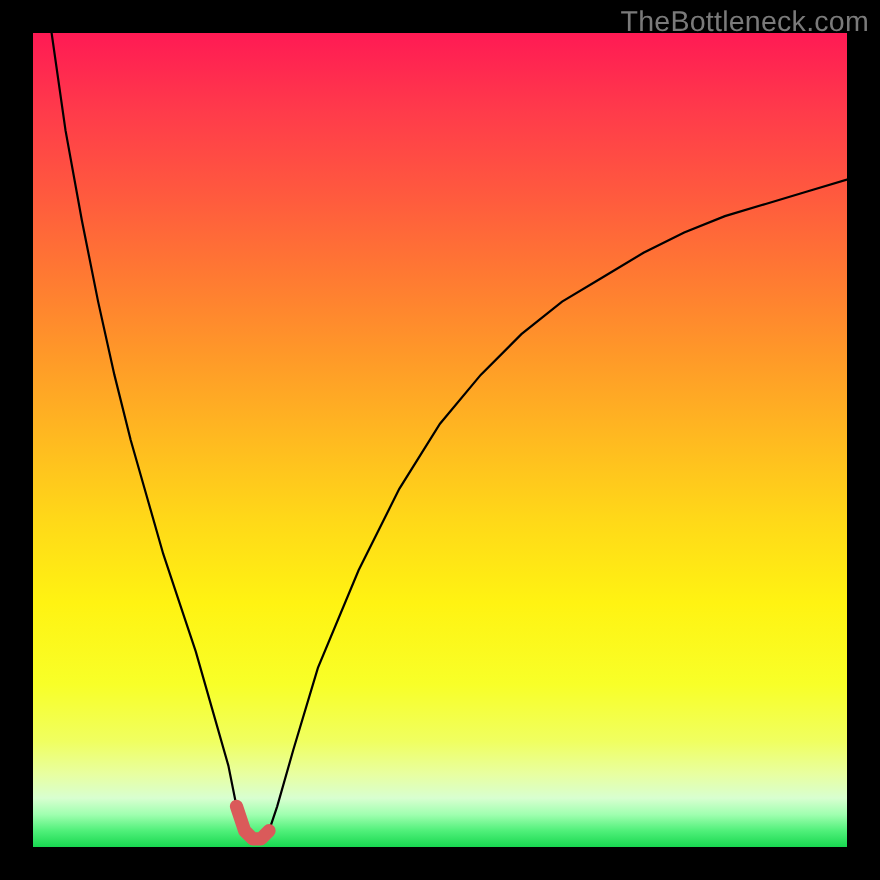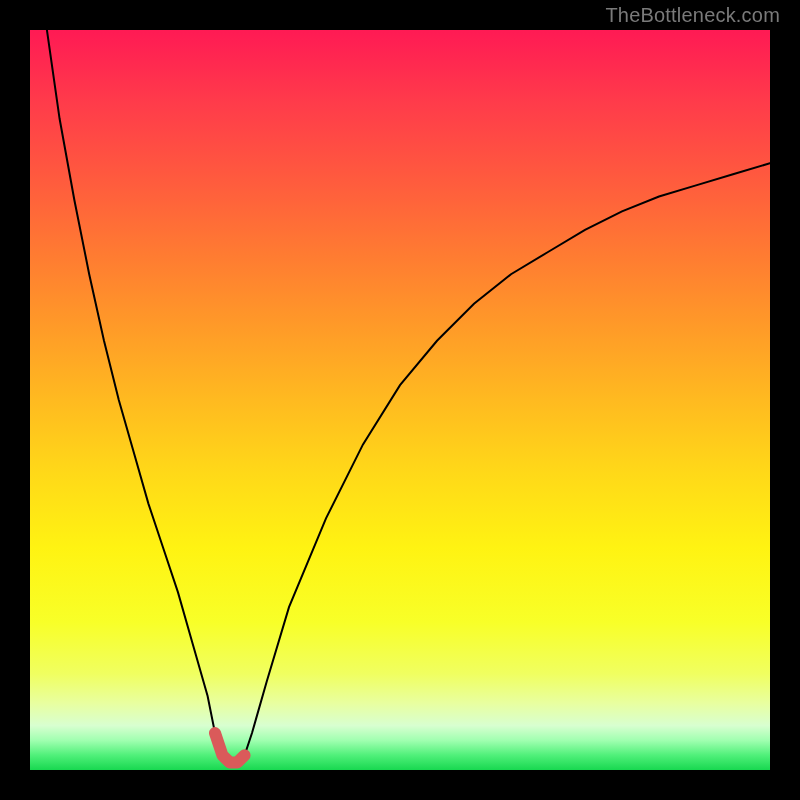--- a/index.html
+++ b/index.html
@@ -56,23 +56,23 @@
     position: absolute;
     left: 0;
     top: 0;
     width: 100%;
     height: 100%;
     overflow: visible;
   }
   .watermark {
     position: absolute;
     top: 4px;
-    right: 20px;
+    right: 10px;
     color: #7a7a7a;
-    font-size: 20px;
+    font-size: 26px;
     letter-spacing: 0.2px;
     font-weight: 400;
   }
 </style>
 </head>
 <body>
 
 <div class="frame">
   <div class="plot-area">
     <div class="gradient-bg"></div>

